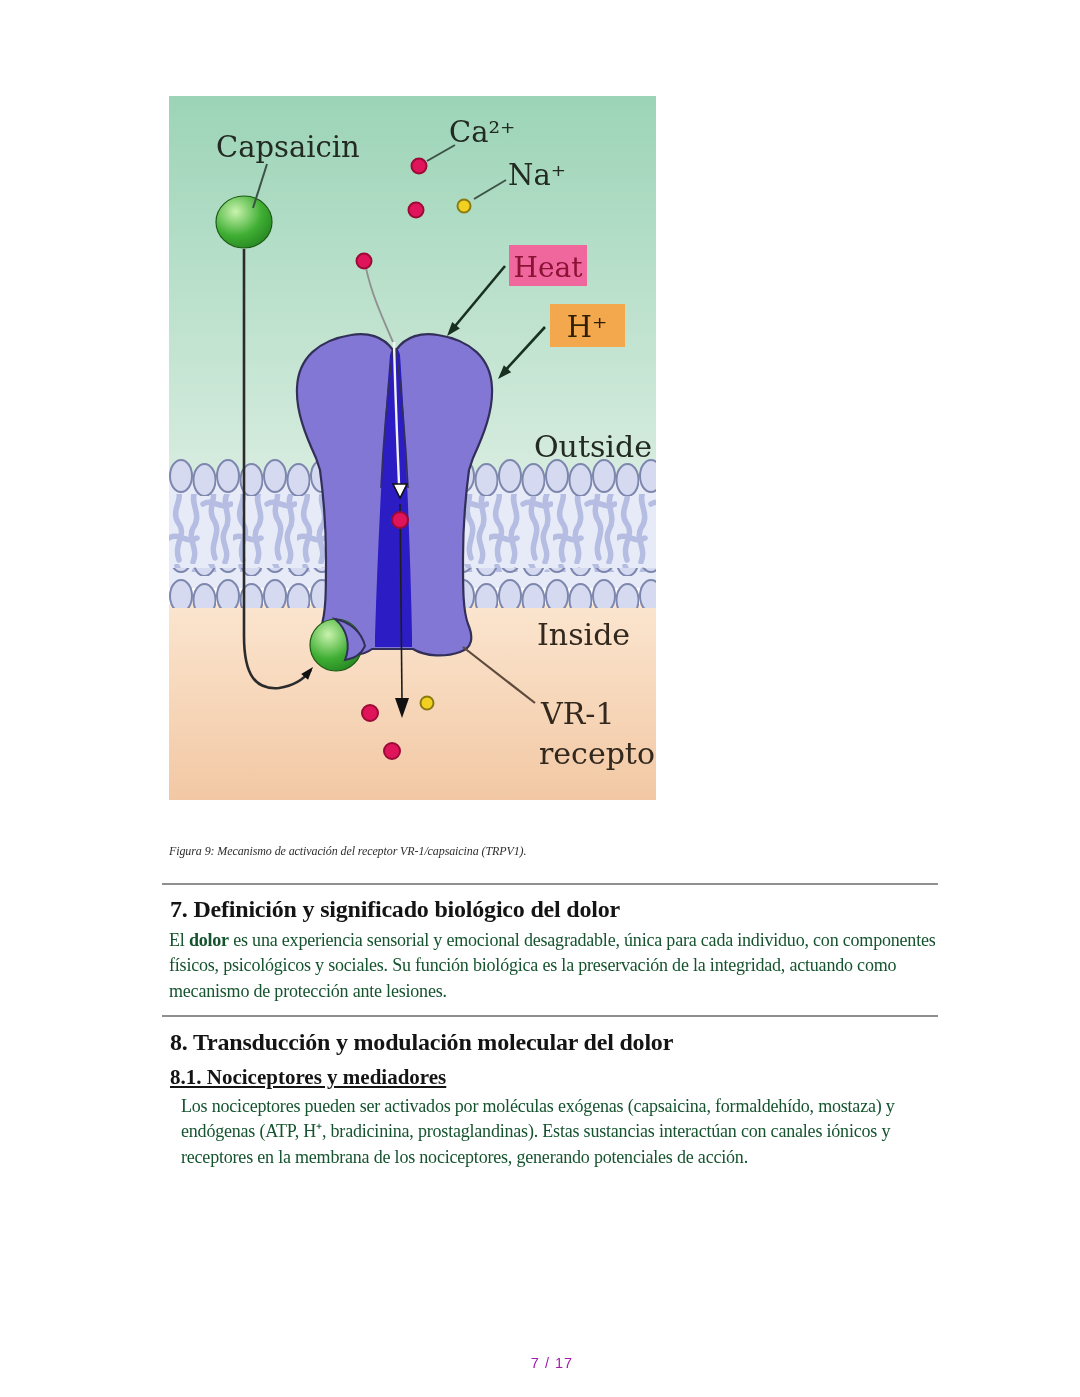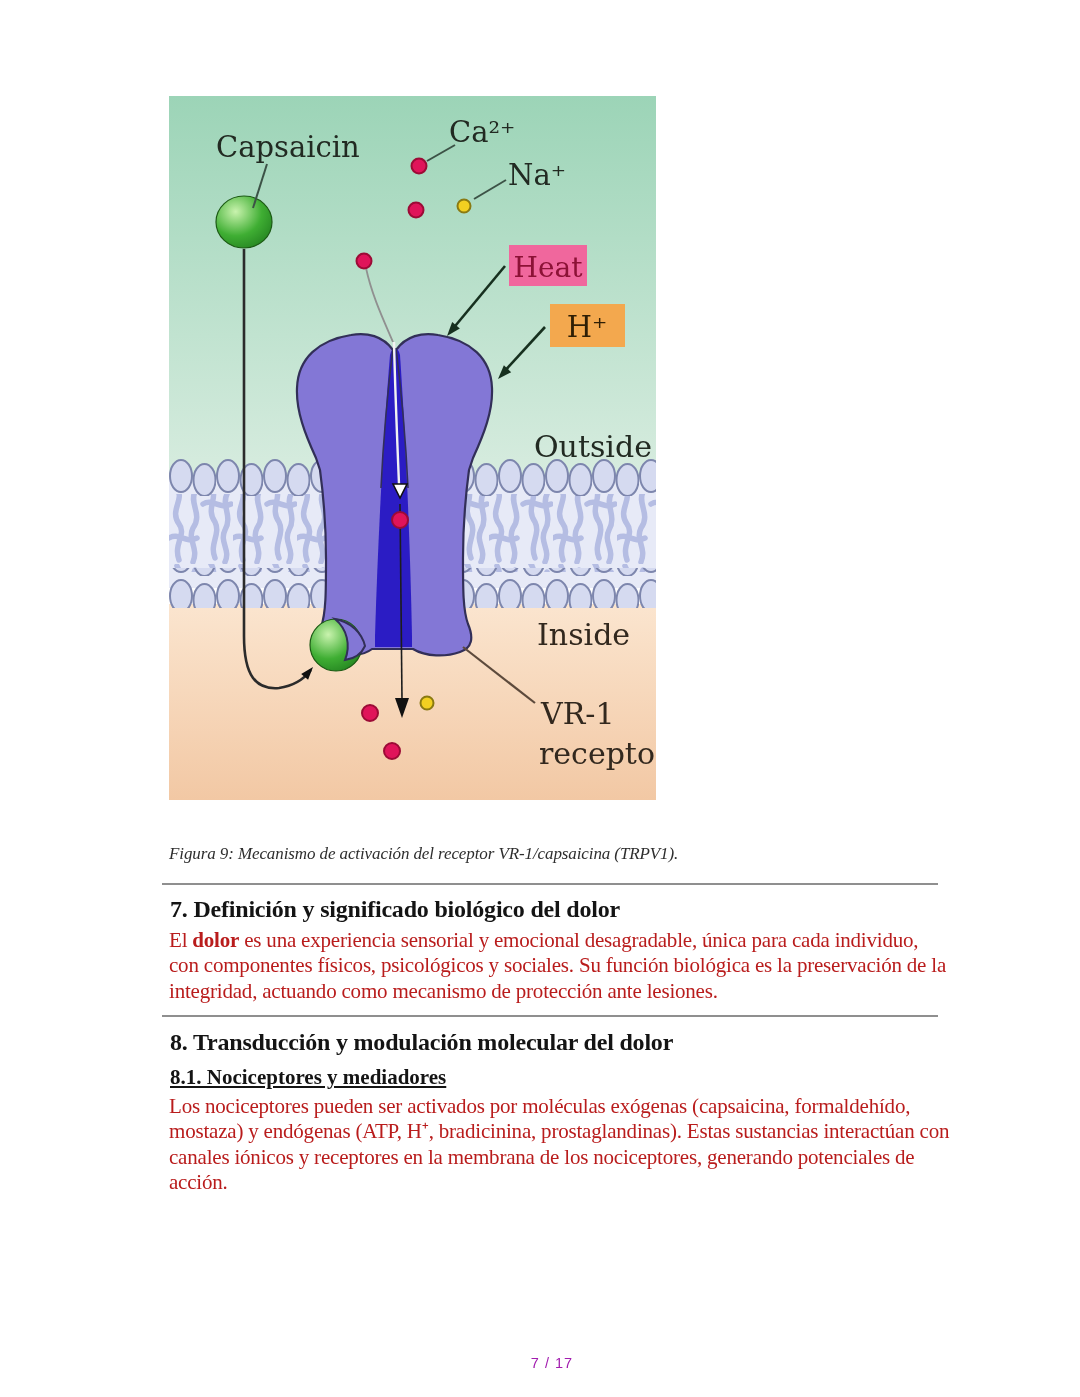--- a/index.html
+++ b/index.html
@@ -4,36 +4,36 @@
 <style>
   html,body{margin:0;padding:0;}
   body{background:#ffffff;width:1080px;height:1397px;position:relative;overflow:hidden;
        font-family:"Liberation Serif", serif;}
   .page{position:absolute;left:12px;top:0;width:1080px;height:1397px;background:#fff;}
 
   .figure-wrap{position:absolute;left:157px;top:96px;width:487px;height:704px;}
   .figure-wrap svg{display:block;width:487px;height:704px;}
 
   .fig-caption{position:absolute;left:157px;top:844px;width:640px;
-    font-style:italic;font-size:17px;color:#2e2e2e;letter-spacing:-0.1px;}
+    font-style:italic;font-size:12px;color:#2e2e2e;letter-spacing:-0.1px;}
 
   .rule{position:absolute;left:150px;width:776px;height:2px;background:#8f8f8f;}
   .rule-1{top:883px;}
   .rule-2{top:1015px;}
 
   .h2{position:absolute;left:158px;font-weight:bold;font-size:24px;color:#141414;
       letter-spacing:-0.2px;}
   .h2-7{top:896px;}
   .h2-8{top:1029px;}
   .h3{position:absolute;left:158px;top:1065px;font-weight:bold;font-size:21px;color:#141414;text-decoration:underline;}
 
-  .body-p{position:absolute;left:157px;width:782px;font-size:21px;line-height:25.3px;
-      color:#b91c1c;letter-spacing:-0.2px;}
+  .body-p{position:absolute;left:157px;width:782px;font-size:18px;line-height:25.3px;
+      color:#14532d;letter-spacing:-0.2px;}
   .p-1{top:928px;}
-  .p-2{top:1094px;}
+  .p-2{top:1094px;margin-left:12px;}
 
   .footer{position:absolute;left:0;top:1355px;width:1080px;text-align:center;
       font-family:"Liberation Sans", sans-serif;font-size:14.5px;color:#a21caf;letter-spacing:1px;}
 
   text{font-family:"DejaVu Serif","Liberation Serif",serif;}
   .fig-label{fill:#222a22;}
   .fig-label-in{fill:#32281e;}
 </style>
 </head>
 <body>

